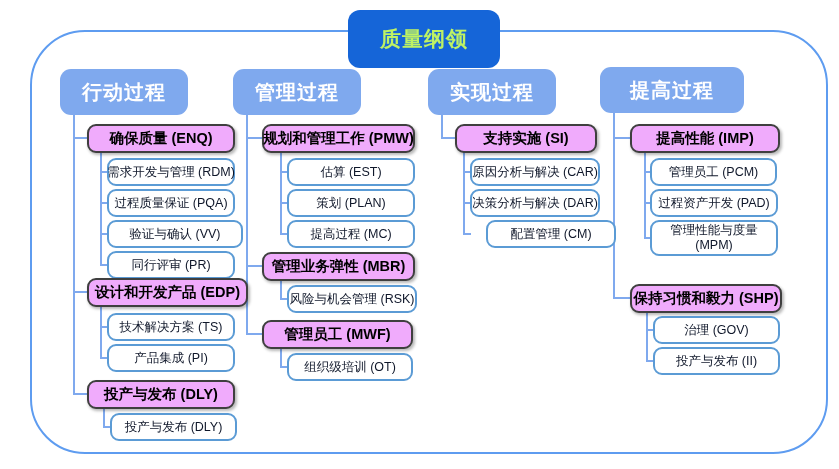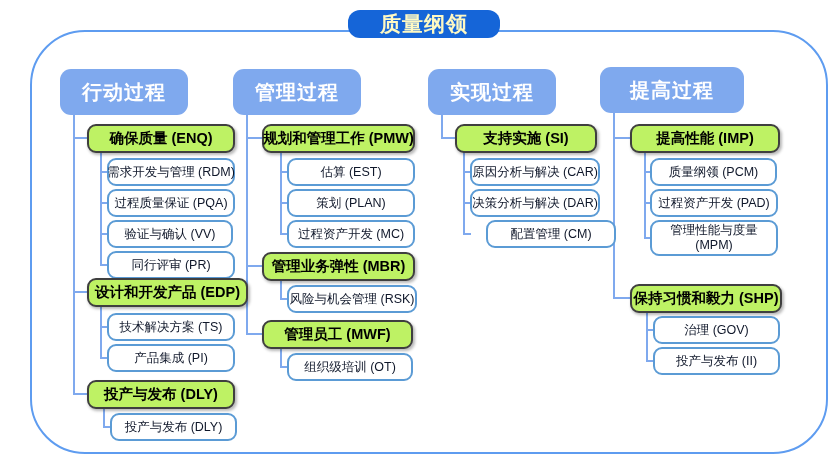--- a/index.html
+++ b/index.html
@@ -23,44 +23,44 @@
     background: transparent;
   }
   .connectors {
     position: absolute;
     left: 0; top: 0;
     width: 839px; height: 469px;
   }
   .root-title {
     position: absolute;
     left: 348px; top: 10px;
-    width: 152px; height: 28px;
+    width: 152px; height: 58px;
     background: #1565D8;
     border-radius: 12px;
-    color: #fef9c3;
+    color: #bef264;
     font-size: 21px;
     font-weight: bold;
     display: flex; align-items: center; justify-content: center;
     letter-spacing: 1px;
   }
   .col-header {
     position: absolute;
     height: 46px;
     background: #7FA9EE;
     border-radius: 11px;
     color: #ffffff;
     font-size: 20px;
     font-weight: bold;
     display: flex; align-items: center; justify-content: center;
     letter-spacing: 1px;
   }
   .gray-node {
     position: absolute;
     height: 29px;
-    background: #bef264;
+    background: #f0abfc;
     border: 2px solid #3F3F3F;
     border-radius: 9px;
     color: #000000;
     font-size: 14.5px;
     font-weight: bold;
     display: flex; align-items: center; justify-content: center;
     box-shadow: 1.5px 2px 3px rgba(0,0,0,0.28);
     white-space: nowrap;
   }
   .white-node {
@@ -115,43 +115,43 @@
   <div class="root-title">质量纲领</div>
 
   <div class="col-header" style="left:60px;  top:69px; width:128px;">行动过程</div>
   <div class="col-header" style="left:233px; top:69px; width:128px;text-align:center;">管理过程</div>
   <div class="col-header" style="left:428px; top:69px; width:128px;">实现过程</div>
   <div class="col-header" style="left:600px; top:67px; width:144px;">提高过程</div>
 
   <div class="gray-node" style="left:87px;  top:124px; width:148px;">确保质量 (ENQ)</div>
   <div class="white-node" style="left:107px; top:158px; width:128px;">需求开发与管理 (RDM)</div>
   <div class="white-node" style="left:107px; top:189px; width:128px;">过程质量保证 (PQA)</div>
-  <div class="white-node" style="left:107px; top:220px; width:126px;">验证与确认 (VV)</div>
+  <div class="white-node" style="left:107px; top:220px; width:136px;">验证与确认 (VV)</div>
   <div class="white-node" style="left:107px; top:251px; width:128px;">同行评审 (PR)</div>
   <div class="gray-node" style="left:87px;  top:278px; width:161px;">设计和开发产品 (EDP)</div>
   <div class="white-node" style="left:107px; top:313px; width:128px;">技术解决方案 (TS)</div>
   <div class="white-node" style="left:107px; top:344px; width:128px;">产品集成 (PI)</div>
   <div class="gray-node" style="left:87px;  top:380px; width:148px;">投产与发布 (DLY)</div>
   <div class="white-node" style="left:110px; top:413px; width:127px;">投产与发布 (DLY)</div>
 
   <div class="gray-node" style="left:262px; top:124px; width:153px;">规划和管理工作 (PMW)</div>
   <div class="white-node" style="left:287px; top:158px; width:128px;">估算 (EST)</div>
   <div class="white-node" style="left:287px; top:189px; width:128px;">策划 (PLAN)</div>
-  <div class="white-node" style="left:287px; top:220px; width:128px;">过程资产开发 (MC)</div>
+  <div class="white-node" style="left:287px; top:220px; width:128px;">提高过程 (MC)</div>
   <div class="gray-node" style="left:262px; top:252px; width:153px;">管理业务弹性 (MBR)</div>
   <div class="white-node" style="left:287px; top:285px; width:130px;">风险与机会管理 (RSK)</div>
   <div class="gray-node" style="left:262px; top:320px; width:151px;">管理员工 (MWF)</div>
   <div class="white-node" style="left:287px; top:353px; width:126px;">组织级培训 (OT)</div>
 
   <div class="gray-node" style="left:455px; top:124px; width:142px;">支持实施 (SI)</div>
   <div class="white-node" style="left:470px; top:158px; width:130px;">原因分析与解决 (CAR)</div>
   <div class="white-node" style="left:470px; top:189px; width:130px;">决策分析与解决 (DAR)</div>
   <div class="white-node" style="left:470px; top:220px; width:130px;margin-left:16px;">配置管理 (CM)</div>
 
   <div class="gray-node" style="left:630px; top:124px; width:150px;">提高性能 (IMP)</div>
-  <div class="white-node" style="left:650px; top:158px; width:127px;">质量纲领 (PCM)</div>
+  <div class="white-node" style="left:650px; top:158px; width:127px;">管理员工 (PCM)</div>
   <div class="white-node" style="left:650px; top:189px; width:128px;">过程资产开发 (PAD)</div>
   <div class="white-node two-line" style="left:650px; top:220px; width:128px;">管理性能与度量 (MPM)</div>
   <div class="gray-node" style="left:630px; top:284px; width:152px;">保持习惯和毅力 (SHP)</div>
   <div class="white-node" style="left:653px; top:316px; width:127px;">治理 (GOV)</div>
   <div class="white-node" style="left:653px; top:347px; width:127px;">投产与发布 (II)</div>
 
 </div>
 
 </body></html>

